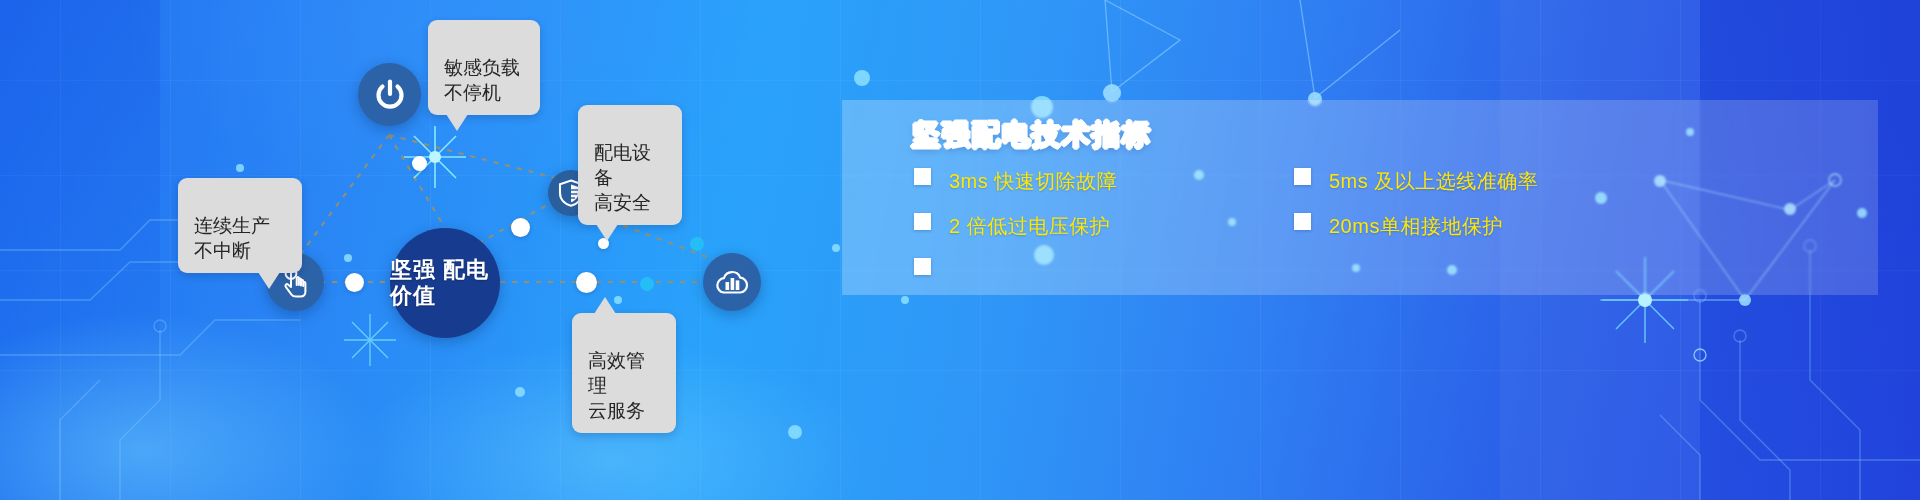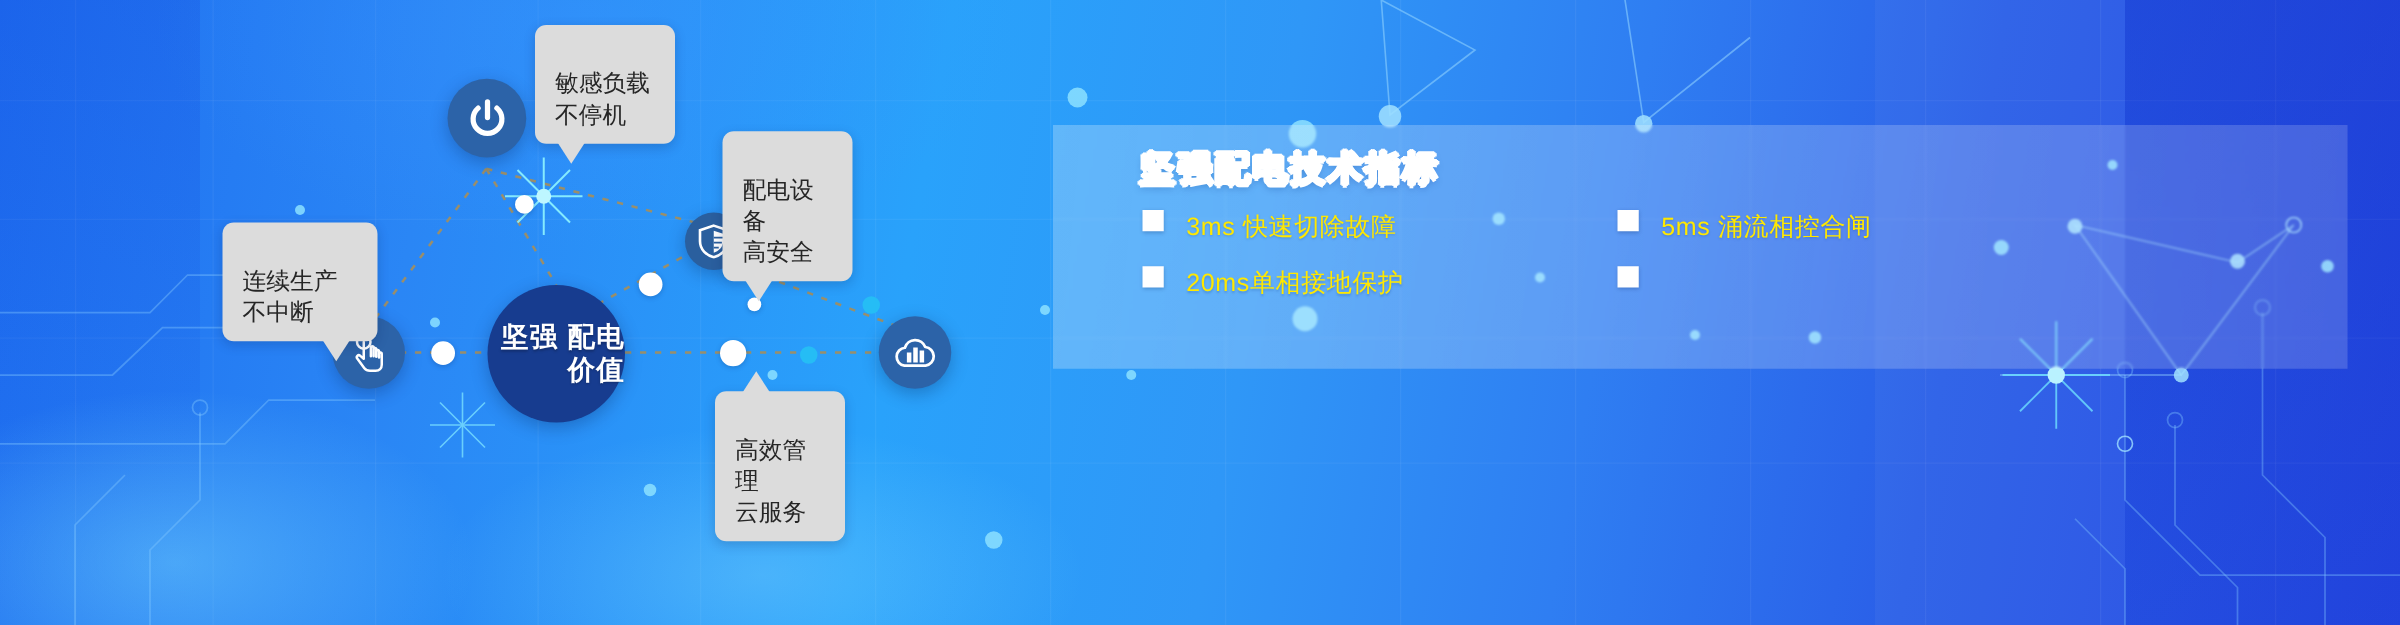--- a/index.html
+++ b/index.html
@@ -34,21 +34,21 @@
   .node{
     position:absolute;border-radius:50%;
     display:flex;align-items:center;justify-content:center;
     box-shadow:0 4px 14px rgba(0,20,70,.28);
   }
   .node-icon{background:#2c63a8;}
   .node-icon.dark{background:#2a5f9e;}
   .center-node{
     background:#173c8f;
     color:#fff;font-weight:bold;
-    font-size:22px;line-height:1.16;text-align:right;
+    font-size:22px;line-height:1.16;text-align:left;
     letter-spacing:1px;
     text-shadow:0 1px 2px rgba(0,0,0,.25);
   }
   .dot{position:absolute;border-radius:50%;}
   .dot-w{background:#ffffff;box-shadow:0 1px 4px rgba(0,30,90,.25);}
   .dot-c{background:#25bdf5;}
 
   
   .callout{
     position:absolute;
@@ -316,23 +316,27 @@
   <div id="panel">
     <div id="panel-title">坚强配电技术指标</div>
 
     <div id="bullets">
       <div class="bullet">
         <span class="sq"></span>
         <span class="txt">3ms 快速切除故障</span>
       </div>
       <div class="bullet">
         <span class="sq"></span>
-        <span class="txt">5ms 涌流相控合闸</span>
-      </div>
-
+        <span class="txt">5ms 及以上选线准确率</span>
+      </div>
+
+      <div class="bullet">
+        <span class="sq"></span>
+        <span class="txt">2 倍低过电压保护</span>
+      </div>
 
       <div class="bullet">
         <span class="sq"></span>
         <span class="txt">20ms单相接地保护</span>
       </div>
       <div class="bullet">
         <span class="sq"></span>
       </div>
     </div>
   </div>

